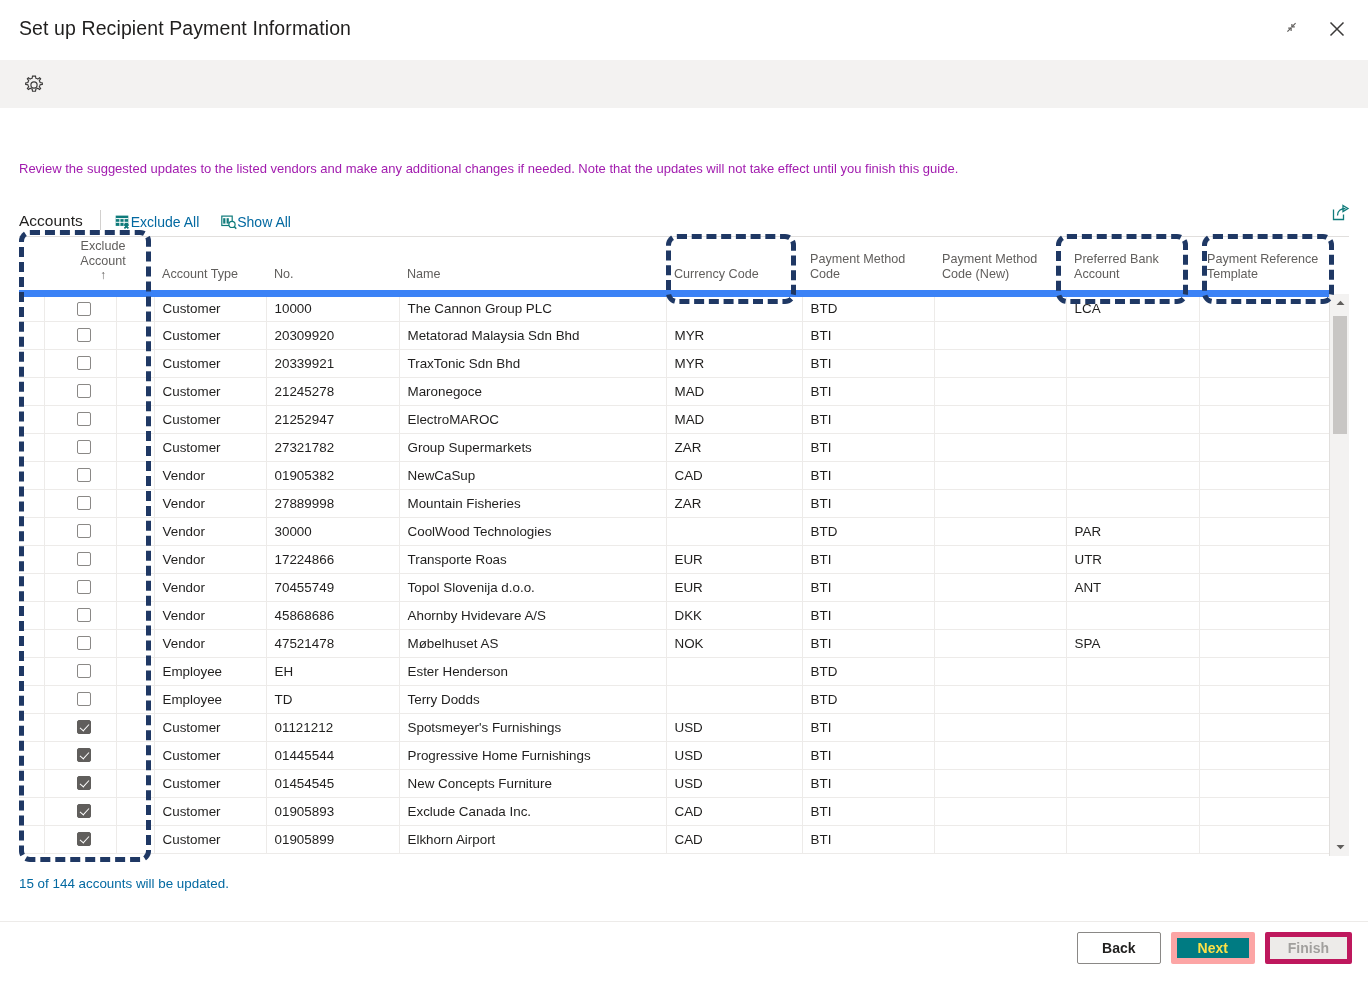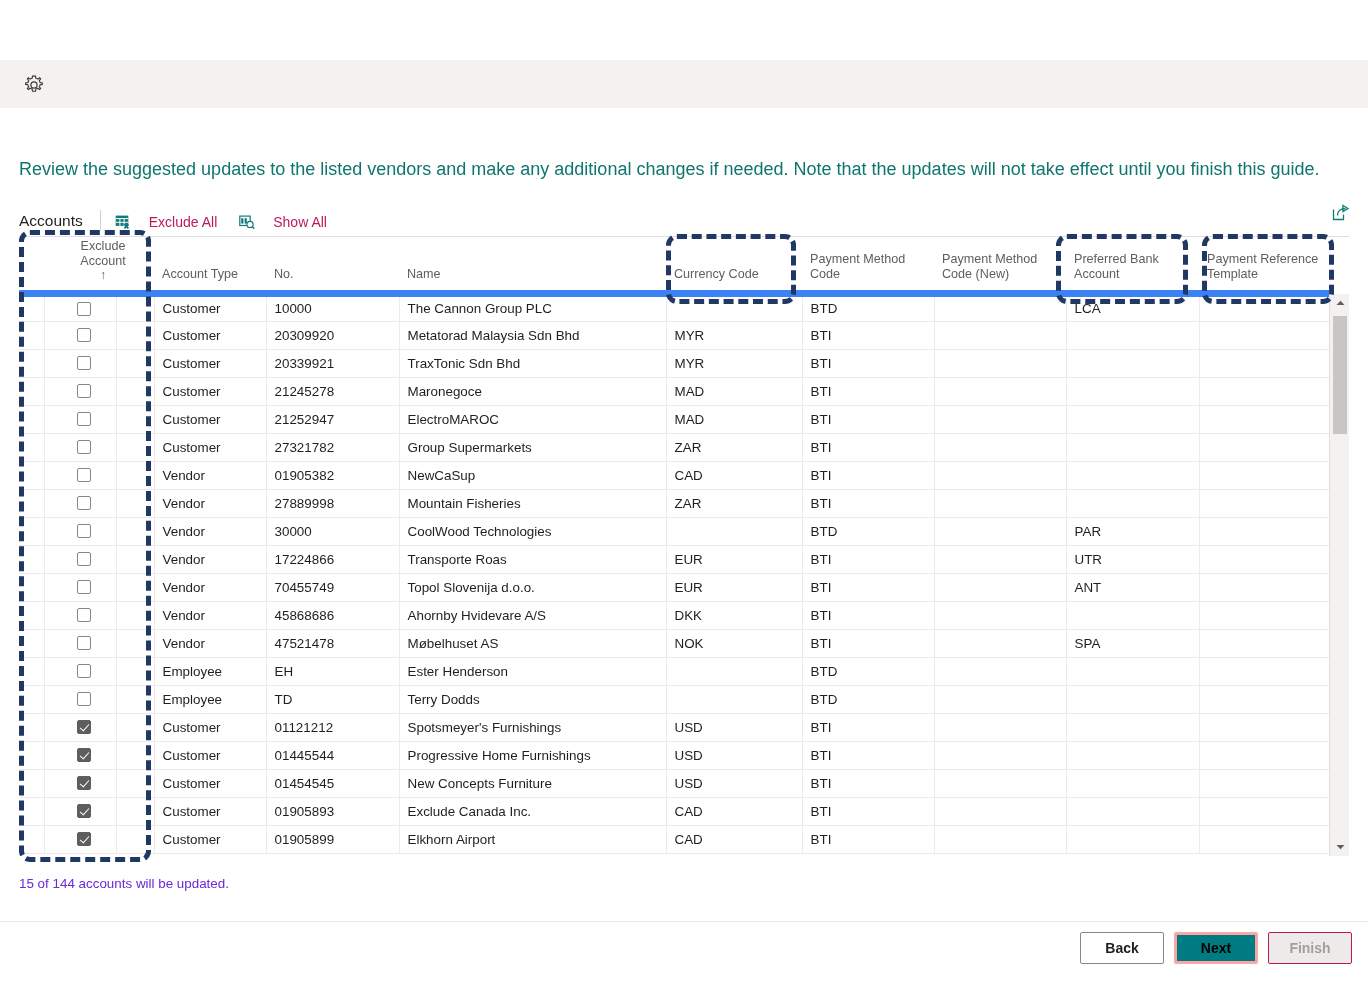--- a/index.html
+++ b/index.html
@@ -34,36 +34,36 @@
     background:#f3f2f1;
   }
   .gear-btn {
     position:absolute; left:20px; top:11px; width:28px; height:28px;
     display:flex; align-items:center; justify-content:center; cursor:pointer;
   }
 
   
   .intro {
     position:absolute; left:19px; top:160px; width:1310px;
-    font-size:18px; color:#0f766e; line-height:18px;
+    font-size:13px; color:#a21caf; line-height:18px;
   }
 
   
   .tabrow {
     position:absolute; left:19px; top:196px; width:1330px; height:34px;
     display:flex; align-items:flex-end;
   }
   .tab-accounts {
     font-size:15.5px; color:#201f1e; font-weight:400; padding-right:17px;
     cursor:pointer;
   }
   .tab-sep { width:1px; height:20px; background:#d2d0ce; margin-right:14px; }
   .cmd {
-    display:flex; align-items:center; gap:18px; margin-right:22px;
-    font-size:14px; color:#be185d; cursor:pointer;
+    display:flex; align-items:center; gap:0; margin-right:22px;
+    font-size:14px; color:#0369a1; cursor:pointer;
   }
   .cmd .ic { width:16px; height:16px; display:block; }
   .share-btn {
     position:absolute; right:14px; top:200px; width:26px; height:26px;
     display:flex; align-items:center; justify-content:center; cursor:pointer;
   }
 
   
   .grid-wrap {
     position:absolute; left:19px; top:236px; width:1330px; height:619px;
@@ -124,50 +124,70 @@
   }
   .vs-arrow.up { top:0; } .vs-arrow.down { bottom:0; }
   .vs-thumb {
     position:absolute; left:3px; top:22px; width:14px; height:118px;
     background:#c8c6c4; border-radius:0px; cursor:pointer;
   }
 
   
   .status {
     position:absolute; left:19px; top:876px;
-    font-size:13.4px; color:#6d28d9;text-align:center;
+    font-size:13.4px; color:#0369a1;text-align:center;
   }
 
   
   .footer-line {
     position:absolute; left:0; top:921px; width:1368px; height:1px; background:#edebe9;
   }
   .footer {
     position:absolute; right:16px; top:932px; display:flex; gap:10px; align-items:flex-start;
   }
   .btn {
     height:32px; min-width:84px; padding:0 18px; font-size:14px;
     display:flex; align-items:center; justify-content:center; cursor:pointer;
     border-radius:2px; font-weight:400;
   }
   .btn-back { background:#ffffff; border:1px solid #8a8886; color:#201f1e; font-weight:700; }
-  .btn-next { background:#007b82; border:3px solid #fca5a5; color:#000000; font-weight:700; }
-  .btn-finish { background:#edebe9; border:1px solid #be185d; color:#a19f9d; font-weight:700; cursor:default; }
+  .btn-next { background:#007b82; border:6px solid #fca5a5; color:#fde047; font-weight:700; }
+  .btn-finish { background:#edebe9; border:5px solid #be185d; color:#a19f9d; font-weight:700; cursor:default; }
 
   
   .anno {
     position:absolute; border:5px dashed #1f3864; border-radius:11px;
     pointer-events:none; z-index:30;
   }
 </style>
 </head>
 <body>
 
 <div id="root">
 
+  <div class="titlebar">
+    <div class="title-text">Set up Recipient Payment Information</div>
+    <div class="win-btns">
+      <div class="win-btn">
+        <svg width="17" height="17" viewBox="0 0 17 17">
+          <g stroke="#605e5c" stroke-width="1.2" fill="none">
+            <path d="M10.6 2.2 L6.9 5.9"></path>
+              <path d="M6.9 3.0 L6.9 5.9 L9.8 5.9"></path>
+            <path d="M2.4 10.6 L6.1 6.9"></path>
+              <path d="M6.1 10.0 L6.1 7.1 L3.2 7.1"></path>
+          </g>
+        </svg>
+      </div>
+      <div class="win-btn">
+        <svg width="22" height="22" viewBox="0 0 22 22">
+          <path d="M4.5 4.5 L17.5 17.5 M17.5 4.5 L4.5 17.5" stroke="#3b3a39" stroke-width="1.5" fill="none"></path>
+        </svg>
+      </div>
+    </div>
+  </div>
 
   <div class="gear-strip">
     <div class="gear-btn">
       <svg width="24" height="24" viewBox="0 0 24 24">
         <g fill="none" stroke="#3b3a39" stroke-width="1.15">
           <circle cx="12" cy="12" r="3.1"></circle>
           <path d="M12 3.1 l1.5 0 .35 2.2 a6.9 6.9 0 0 1 1.95 .81 l1.78 -1.33 1.06 1.06 -1.33 1.78 a6.9 6.9 0 0 1 .81 1.95 l2.2 .35 0 1.5 -2.2 .35 a6.9 6.9 0 0 1 -.81 1.95 l1.33 1.78 -1.06 1.06 -1.78 -1.33 a6.9 6.9 0 0 1 -1.95 .81 l-.35 2.2 -1.5 0 -1.5 0 -.35 -2.2 a6.9 6.9 0 0 1 -1.95 -.81 l-1.78 1.33 -1.06 -1.06 1.33 -1.78 a6.9 6.9 0 0 1 -.81 -1.95 l-2.2 -.35 0 -1.5 2.2 -.35 a6.9 6.9 0 0 1 .81 -1.95 l-1.33 -1.78 1.06 -1.06 1.78 1.33 a6.9 6.9 0 0 1 1.95 -.81 l.35 -2.2 z"></path>
         </g>
       </svg>
     </div>

